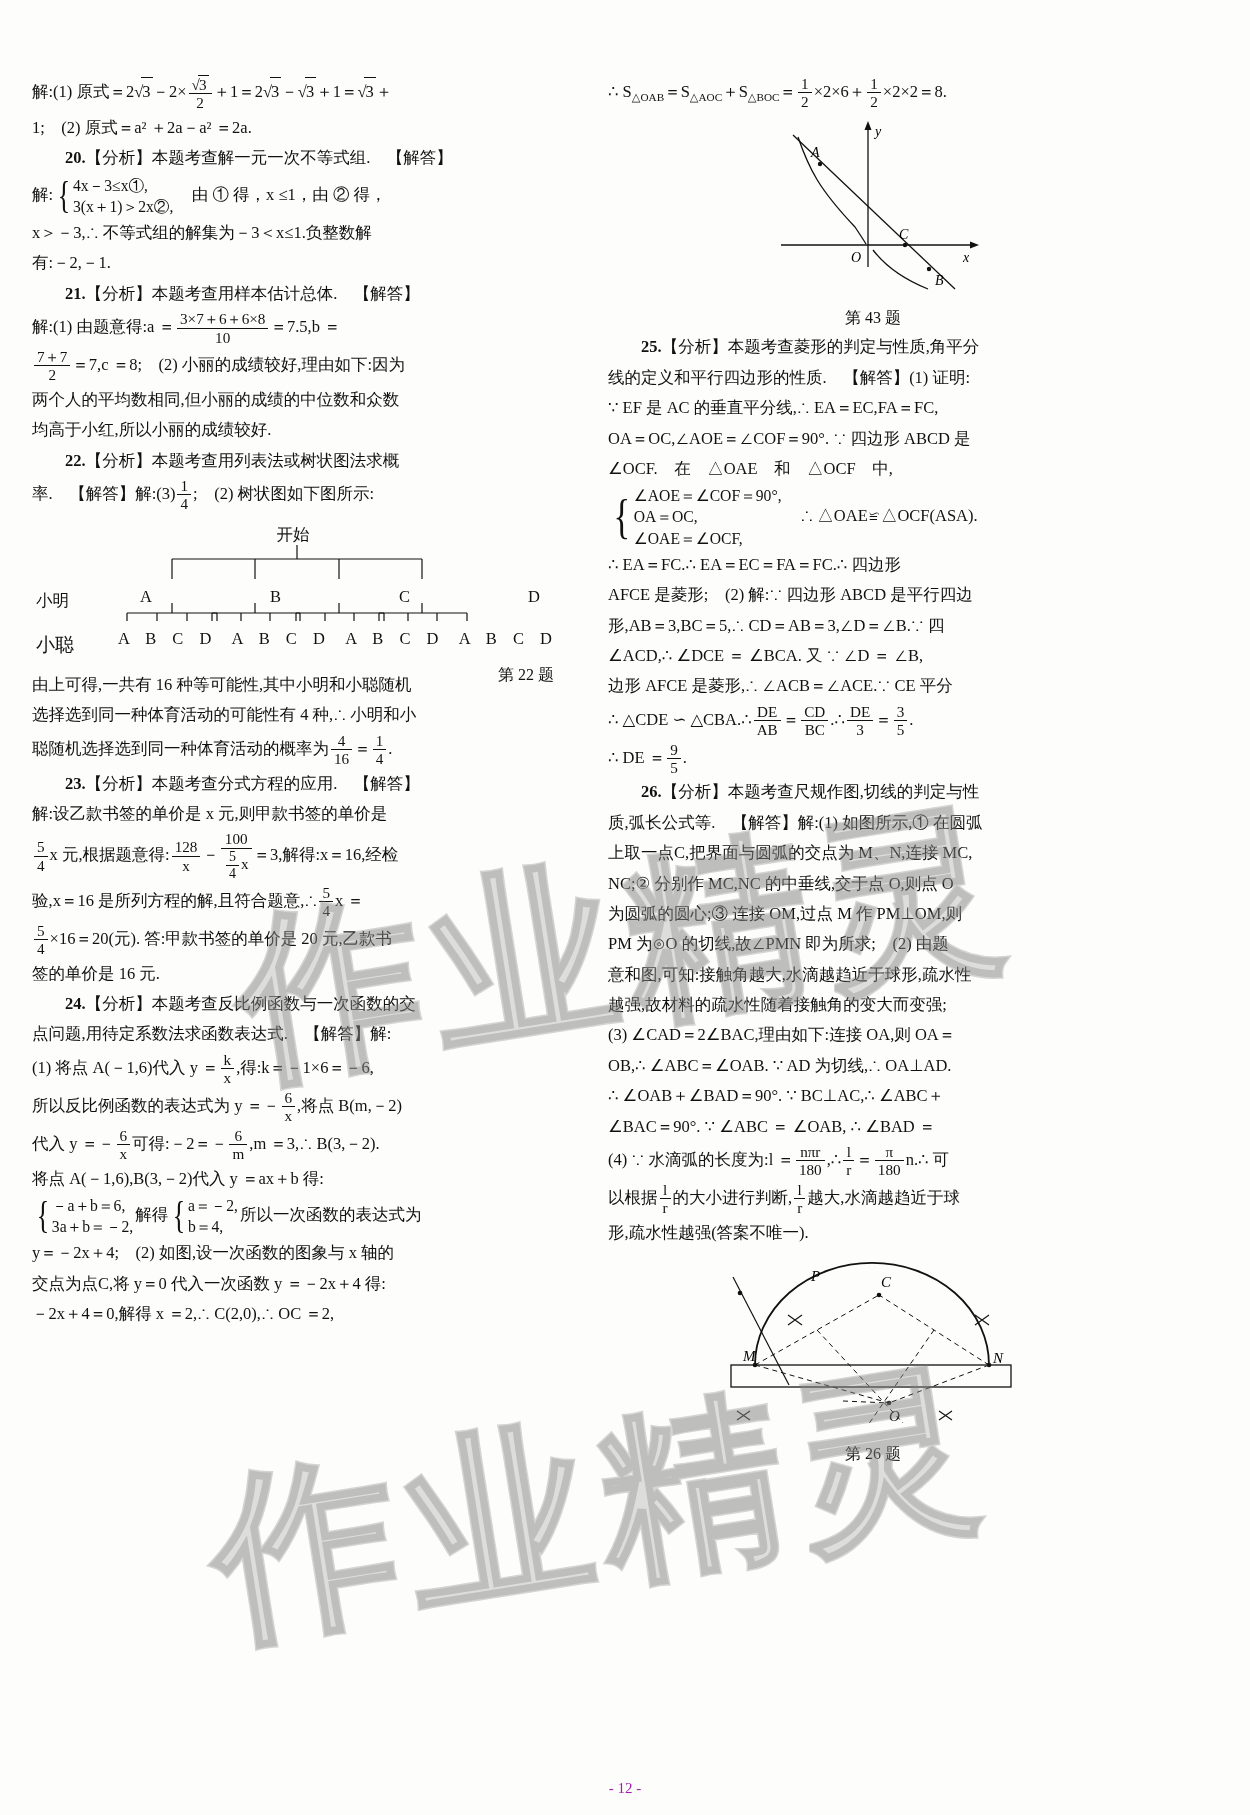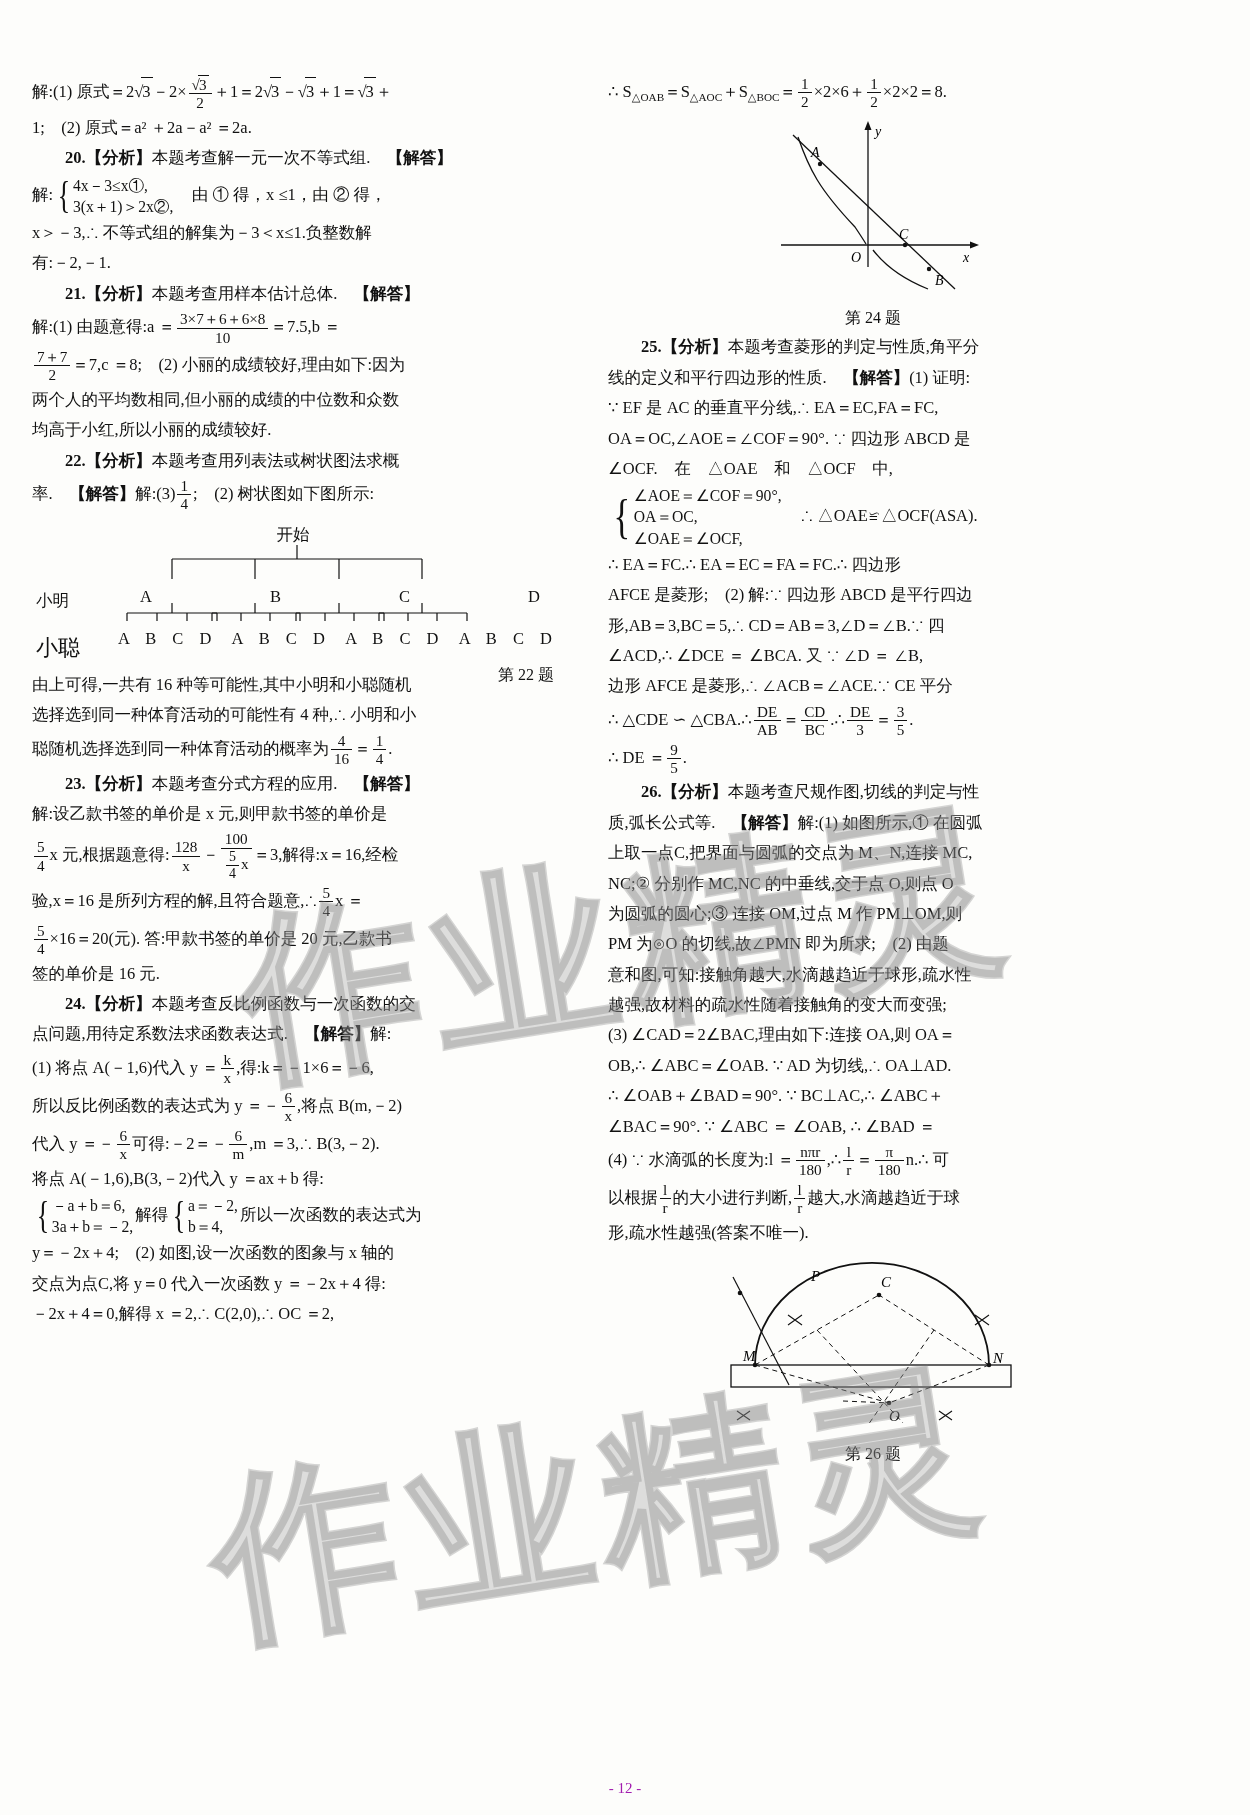--- a/index.html
+++ b/index.html
@@ -31,21 +31,21 @@
   }
   .divider{
     position:absolute;
     left:578px;top:0;bottom:0;
     width:1px;
     background:transparent;
   }
   p{margin:0 0 2px 0;}
   .ind{text-indent:2em;}
   .b{font-weight:bold;}
-  .brk{font-weight:bold;}
+  .brk{font-weight:normal;}
   .frac{
     display:inline-block;
     vertical-align:middle;
     text-align:center;
     margin:0 2px;
     line-height:1.15;
     font-size:0.92em;
   }
   .frac .num{display:block;padding:0 3px;border-bottom:1px solid #111;}
   .frac .den{display:block;padding:0 3px;}
@@ -89,21 +89,21 @@
   .tree{
     margin:8px 8px 0 0;
     position:relative;
     height:150px;
   }
   .tree .start{
     position:absolute;left:50%;transform:translateX(-50%);
     top:0;font-size:16.5px;
   }
   .tree .lbl-xm{position:absolute;left:4px;top:66px;font-size:16.5px;}
-  .tree .lbl-xc{position:absolute;left:4px;top:108px;font-size:22px;}
+  .tree .lbl-xc{position:absolute;left:4px;top:108px;font-size:19px;}
   .tree .row1{position:absolute;top:62px;left:108px;width:400px;display:flex;justify-content:space-between;font-size:16.5px;}
   .tree .row2{position:absolute;top:104px;left:86px;width:440px;display:flex;justify-content:space-between;font-size:16.5px;letter-spacing:0.5px;}
   .tree .row2 span{letter-spacing:6px;}
   .cap22{position:absolute;top:140px;left:0;width:100%;text-align:right;font-size:16px;}
   
   .watermark{
     position:absolute;
     left:0;top:0;width:1250px;height:1815px;
     pointer-events:none;
     z-index:5;
@@ -325,21 +325,21 @@
           <circle cx="97" cy="47" r="2.2" fill="#111"></circle>
           <circle cx="182" cy="128" r="2.2" fill="#111"></circle>
           <circle cx="206" cy="152" r="2.2" fill="#111"></circle>
           <text x="88" y="40" font-size="14" font-style="italic" font-family="Liberation Serif, serif">A</text>
           <text x="176" y="122" font-size="14" font-style="italic" font-family="Liberation Serif, serif">C</text>
           <text x="212" y="168" font-size="14" font-style="italic" font-family="Liberation Serif, serif">B</text>
           <text x="152" y="19" font-size="14" font-style="italic" font-family="Liberation Serif, serif">y</text>
           <text x="240" y="145" font-size="14" font-style="italic" font-family="Liberation Serif, serif">x</text>
           <text x="128" y="145" font-size="14" font-style="italic" font-family="Liberation Serif, serif">O</text>
         </svg>
-        <div class="figcap">第 24 题</div>
+        <div class="figcap">第 43 题</div>
       </div>
 
       <p class="ind">
         <span class="b">25.</span><span class="brk">【分析】</span><span>本题考查菱形的判定与性质,角平分</span>
       </p>
       <p>
         <span>线的定义和平行四边形的性质.</span>　<span class="brk">【解答】</span><span>(1) 证明:</span>
       </p>
       <p>∵ EF 是 AC 的垂直平分线,∴ EA＝EC,FA＝FC,</p>
       <p>OA＝OC,∠AOE＝∠COF＝90°. ∵ 四边形 ABCD 是</p>

